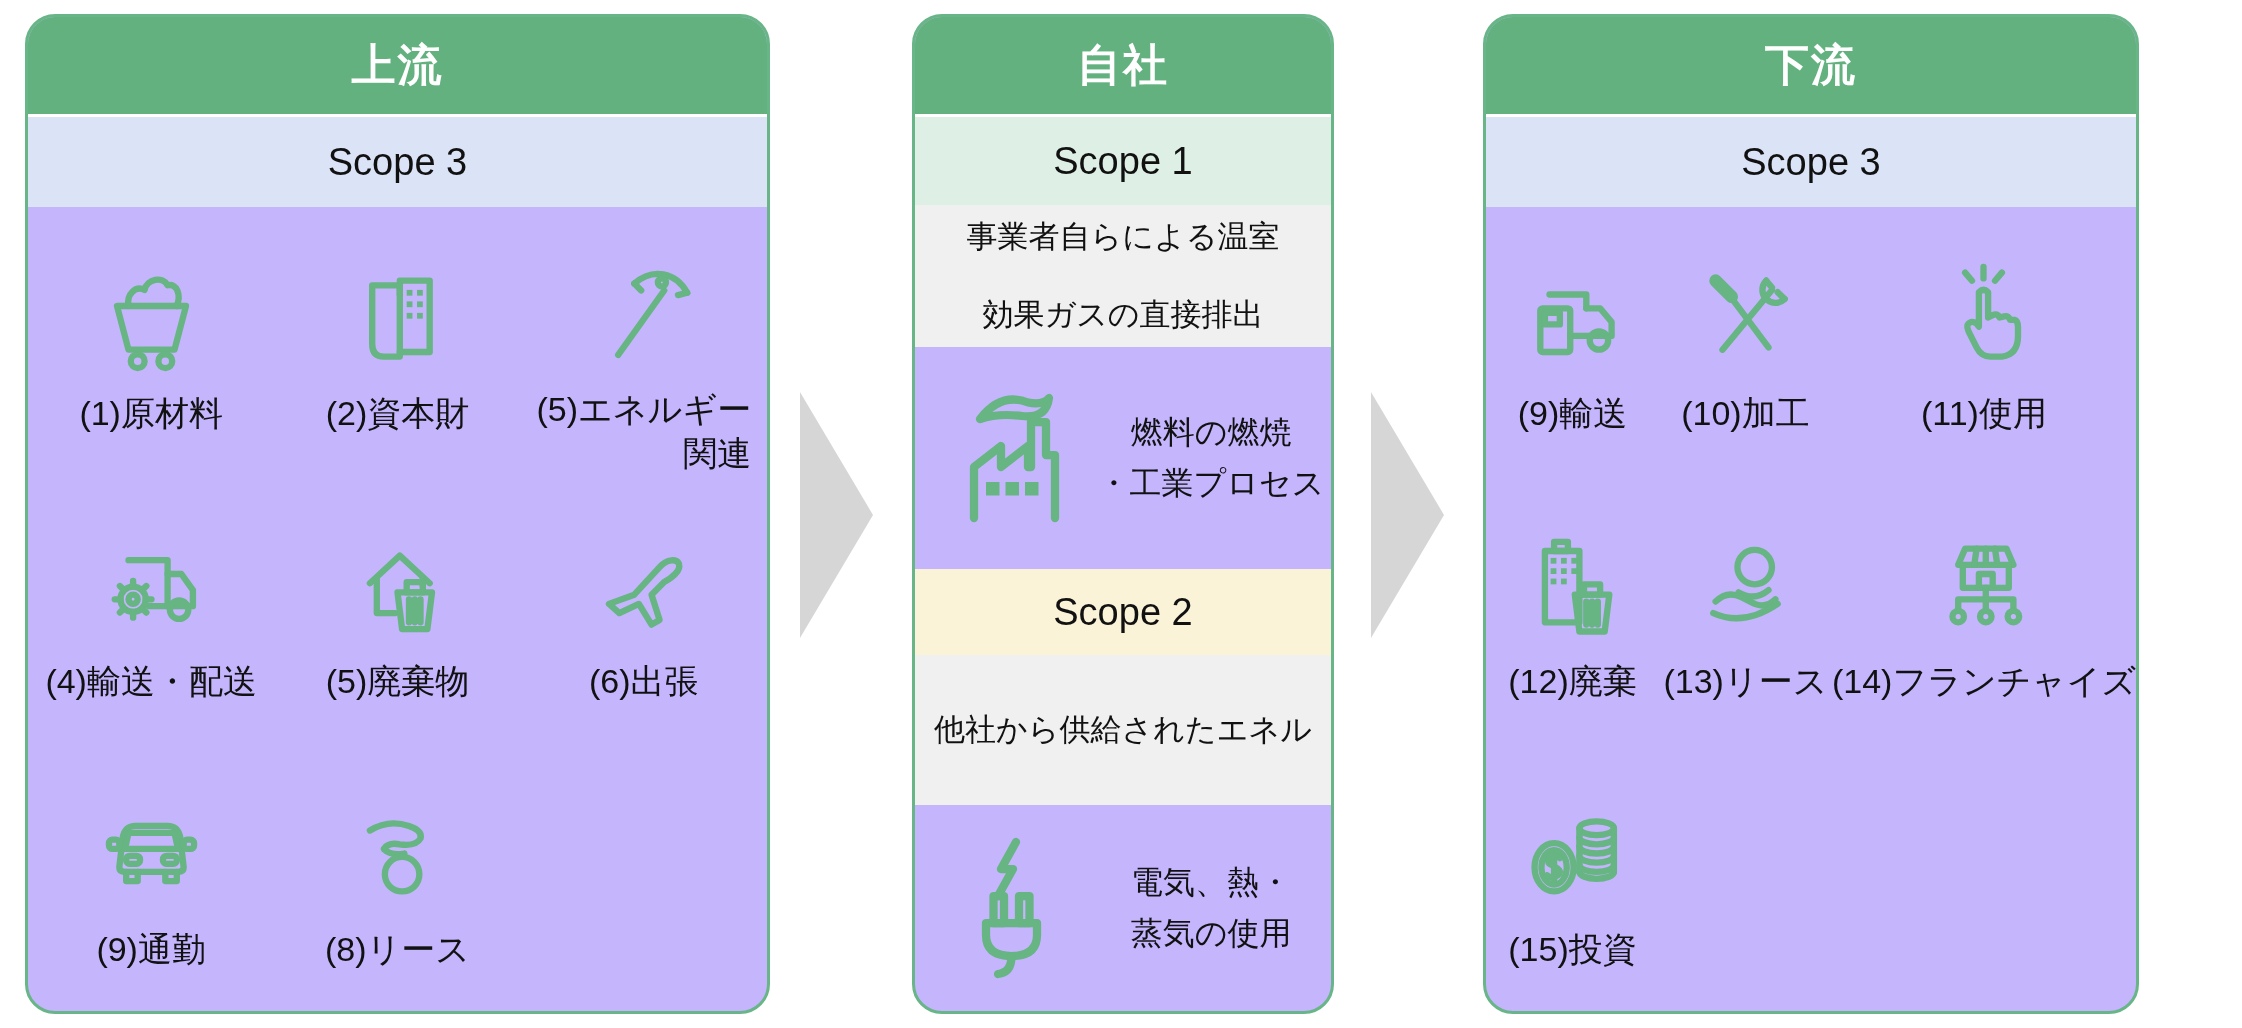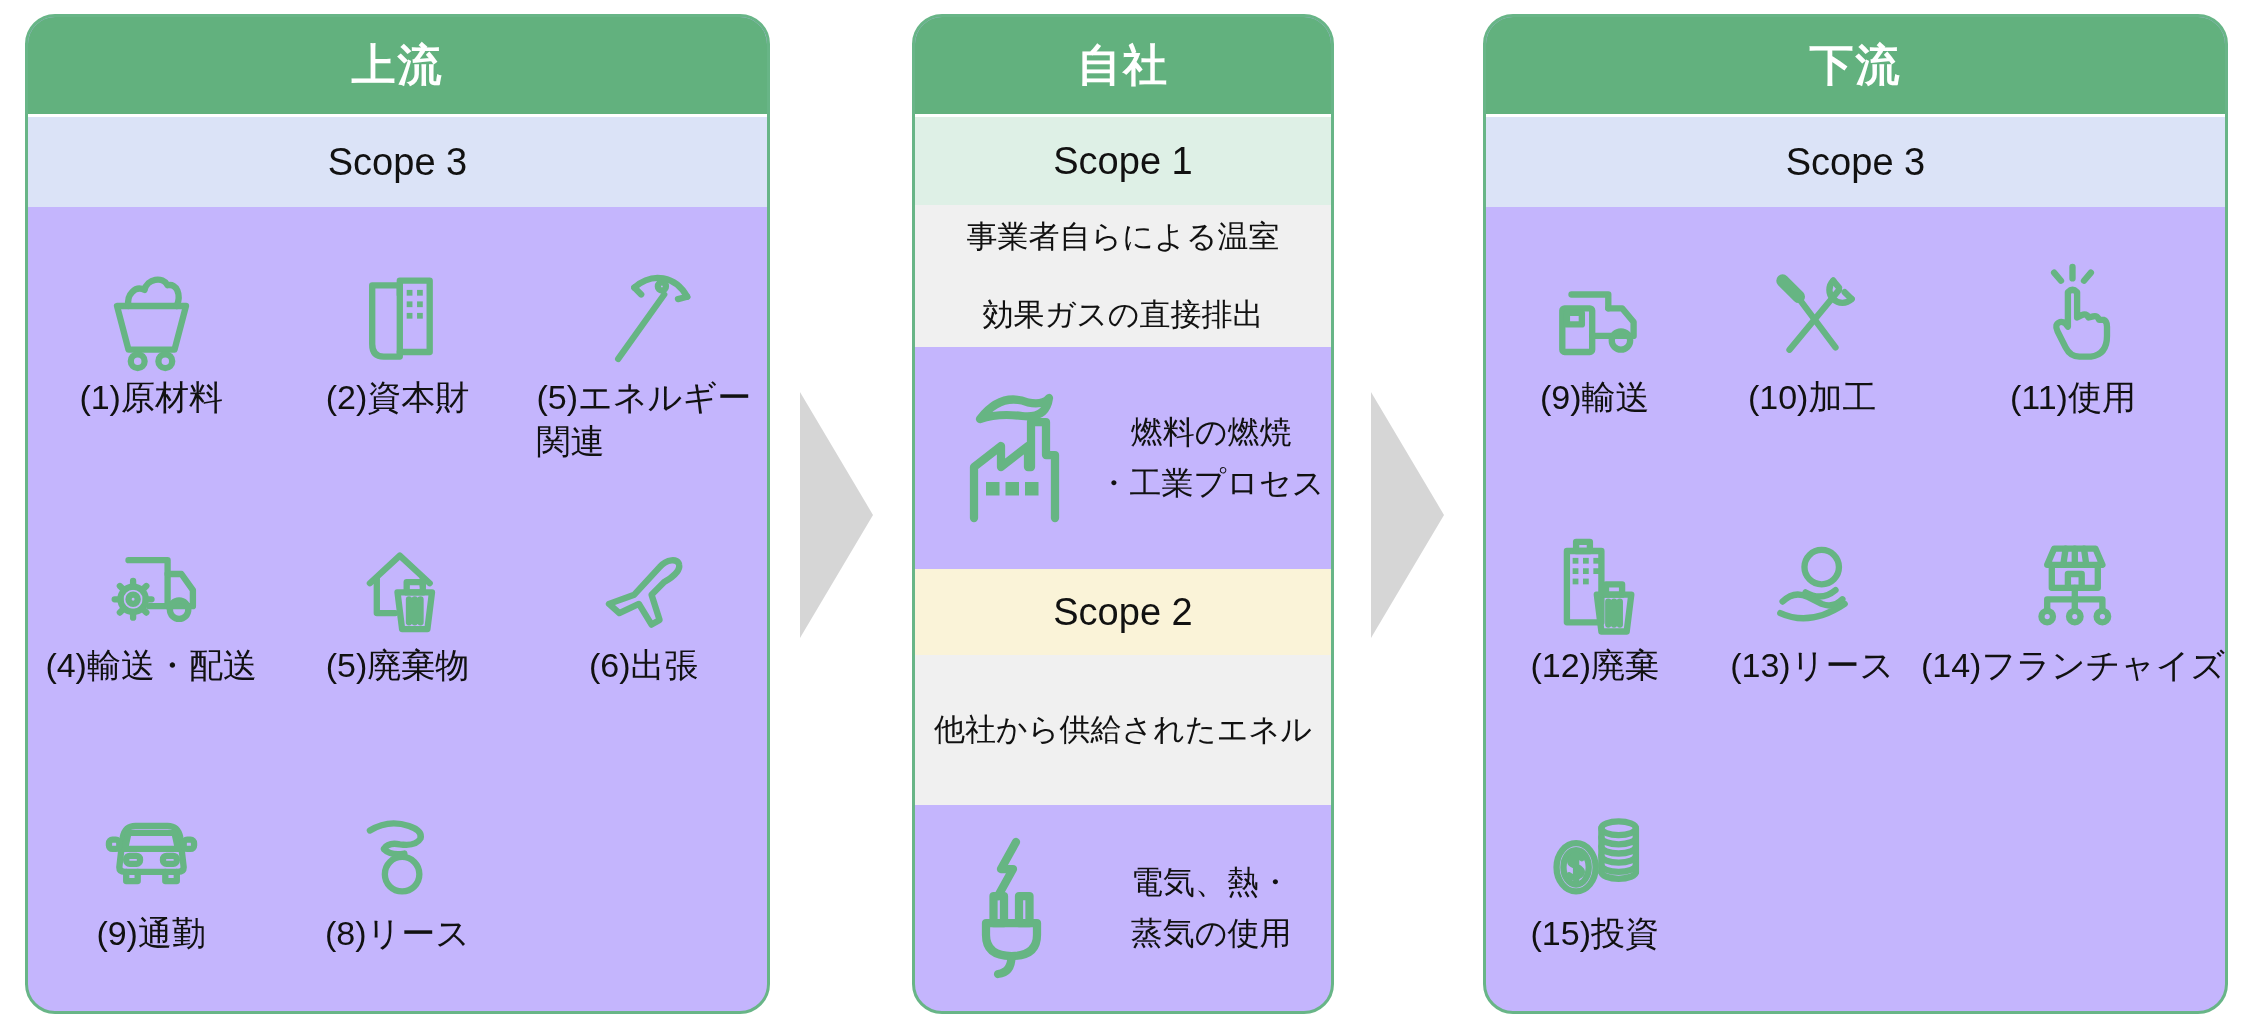--- a/index.html
+++ b/index.html
@@ -17,21 +17,21 @@
   .panel{
     position:absolute;top:14px;height:1000px;
     background:#c4b5fd;
     border:3px solid #68b587;
     border-radius:30px;
     overflow:hidden;
     display:flex;flex-direction:column;
   }
   .panel-upstream{left:25px;width:745px;}
   .panel-company{left:912px;width:422px;}
-  .panel-downstream{left:1483px;width:745px;}
+  .panel-downstream{left:1483px;width:656px;}
 
   .panel-header{
     flex:0 0 100px;
     background:#62b17e;
     border-bottom:3px solid #ffffff;
     color:#ffffff;
     font-size:44px;font-weight:bold;letter-spacing:2px;
     display:flex;align-items:center;justify-content:center;
   }
 
@@ -53,22 +53,23 @@
   }
   .item{
     display:flex;flex-direction:column;align-items:center;
     padding-top:46px;
   }
   .icon-box{
     height:122px;
     display:flex;align-items:flex-end;justify-content:center;
   }
   .item-label{
+    margin-top:16px;
     font-size:34px;line-height:1.3;
-    text-align:left;white-space:nowrap;
+    text-align:right;white-space:nowrap;
   }
   .item-label span{display:block;}
 
   
   .desc-box{
     background:#f0f0f0;
     display:flex;flex-direction:column;align-items:center;justify-content:center;
     font-size:31px;line-height:1.55;text-align:center;gap:29px;
   }
   .desc-box-1{flex:0 0 142px;}

